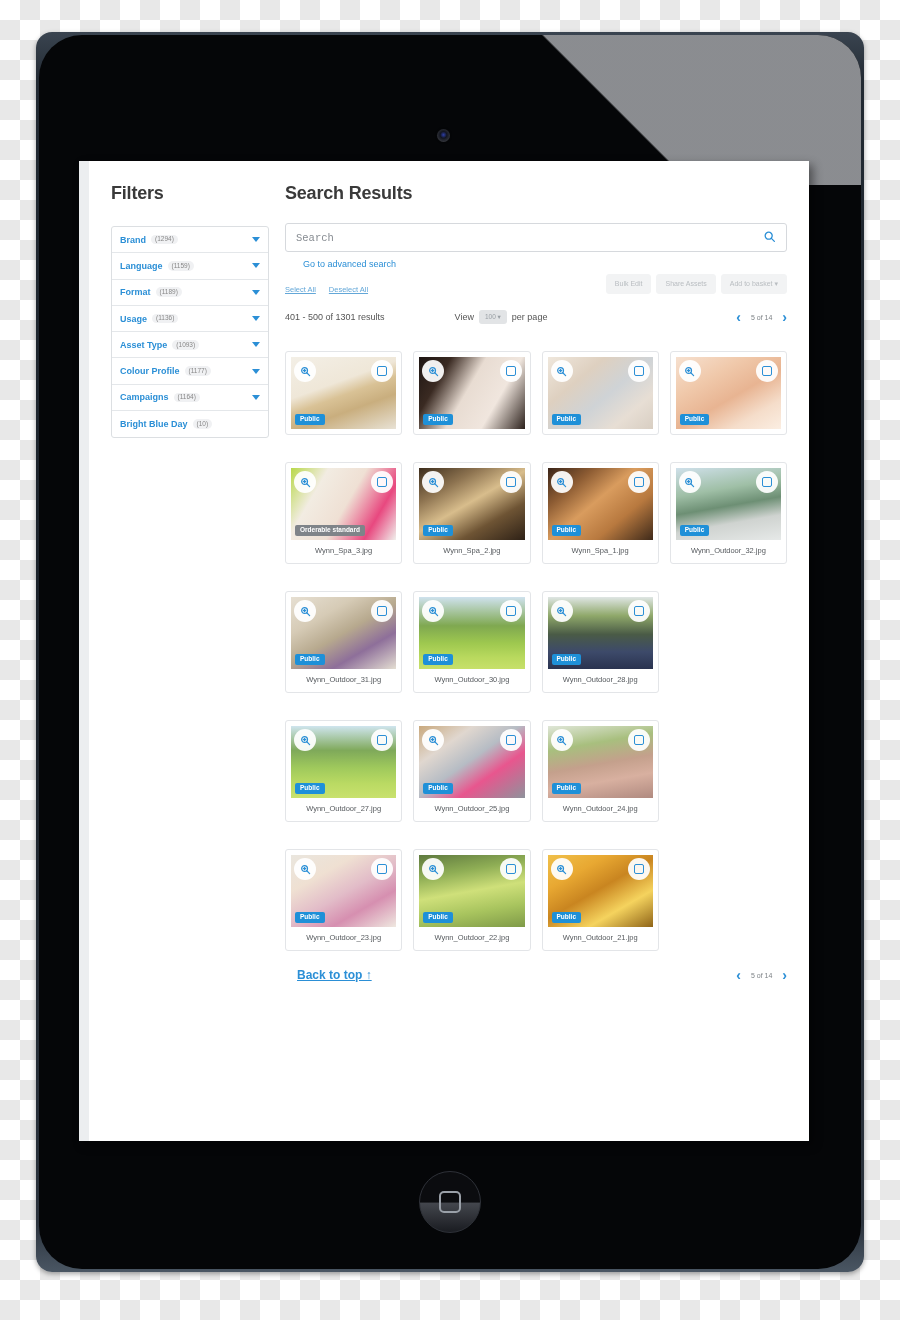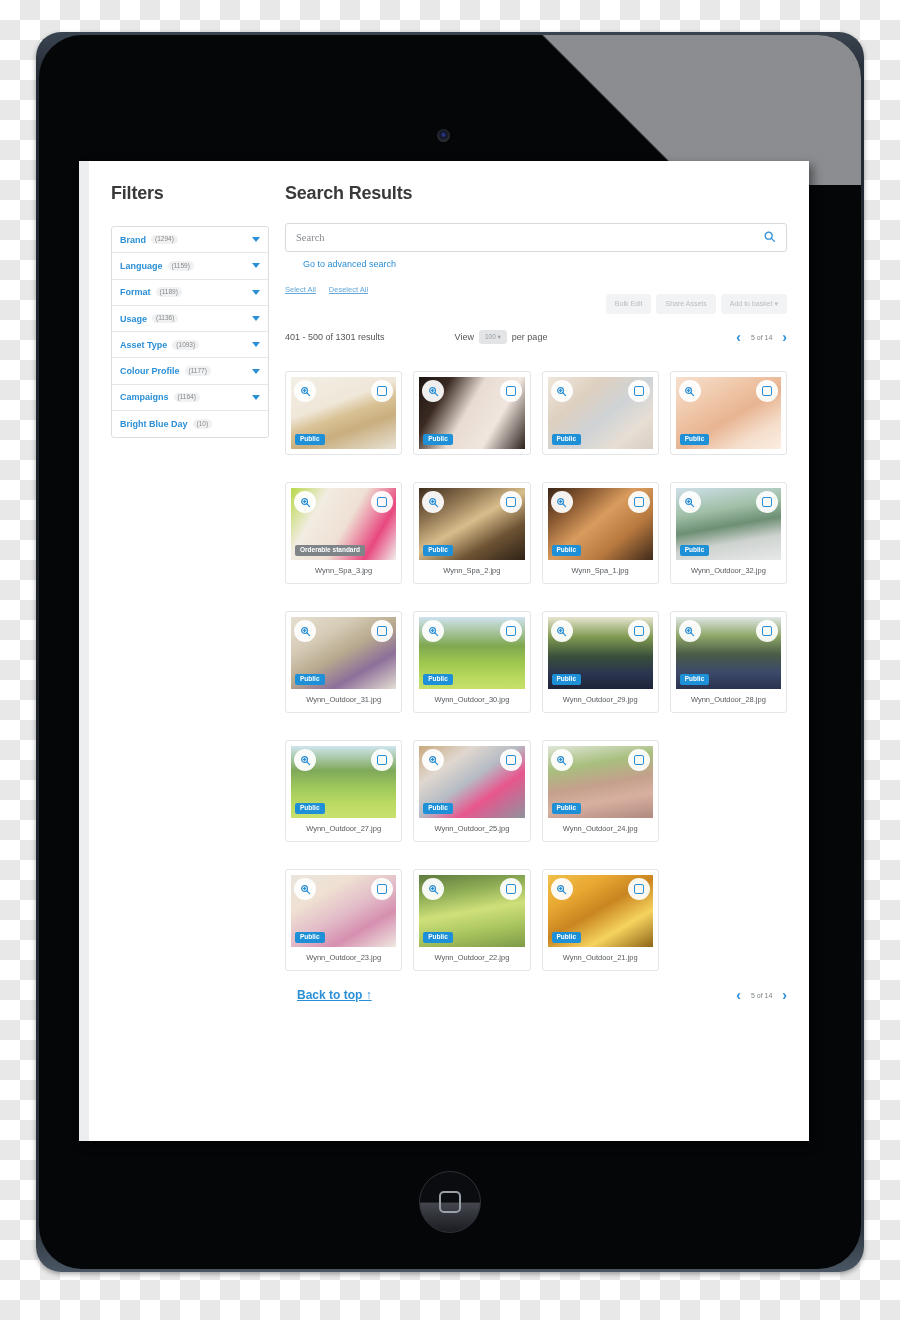--- a/index.html
+++ b/index.html
@@ -22,21 +22,21 @@
     position: relative;
   }
 
   
   #device {
     position: absolute;
     left: 36px;
     top: 32px;
     width: 828px;
     height: 1240px;
-    border-radius: 25px;
+    border-radius: 16px;
     background:
       linear-gradient(180deg, #3a4450 0%, #222a33 4%, #1b222a 50%, #2b333d 96%, #4a5663 100%);
     padding: 4px;
     box-shadow: 0 2px 5px rgba(0,0,0,0.35);
   }
   #device-inner {
     position: absolute;
     inset: 3px;
     border-radius: 43px;
     background: #050608;
@@ -157,43 +157,42 @@
     border: 1px solid #d6d9dd;
     border-radius: 3px;
     height: 29px;
     display: flex;
     align-items: center;
     padding: 0 10px;
     background: #fff;
   }
   .search-wrap input {
     border: 0; outline: 0;
-    font-family: Liberation Serif, serif;
+    font-family: Liberation Mono, monospace;
     font-size: 10.5px;
     color: #777;
     flex: 1;
     background: transparent;
   }
   .search-wrap input::placeholder { color: #868b91; }
   .search-icon { color: #2b8fd6; font-size: 13px; line-height: 1; }
 
   a.blue-link {
     color: #2b8fd6;
     font-size: 9px;
     text-decoration: none;
     display: inline-block;
   }
   #adv-search { margin: 7px 0 0 18px; }
 
   
   .action-bar {
     display: flex;
-    align-items: flex-start;
-    margin-top: 16px;
-    flex-direction: column;
+    align-items: flex-end;
+    margin-top: 5px;
   }
   .sel-links { display: flex; gap: 13px; }
   .sel-links a { font-size: 7.5px; color: #63a7d8; }
   .gray-btns { margin-left: auto; display: flex; gap: 5px; }
   .gray-btn {
     background: #f2f3f4;
     color: #b9bdc1;
     font-size: 7px;
     padding: 5px 8px;
     border-radius: 3px;
@@ -597,38 +596,20 @@
                       </div>
                       <div class="ov-btn ov-check">
                         <div class="chk-sq"></div>
                       </div>
                       <span class="badge public">Public</span>
                     </div>
                     <div class="tile-name">Wynn_Outdoor_30.jpg</div>
                   </div>
                   <div class="tile">
                     <div class="thumb">
-                      <div class="art" style="background:linear-gradient(180deg,#e7e4cf 0%,#7f9a52 28%,#3a4f3a 55%,#2b3550 78%,#1e2438 100%)"></div>
-                      <div class="ov-btn ov-zoom">
-                        <svg viewBox="0 0 24 24" fill="none" stroke="#2b8fd6" stroke-width="2.6" stroke-linecap="round">
-                          <circle cx="10" cy="10" r="6.4"></circle>
-                          <line x1="14.8" y1="14.8" x2="21" y2="21"></line>
-                          <line x1="10" y1="7.2" x2="10" y2="12.8"></line>
-                          <line x1="7.2" y1="10" x2="12.8" y2="10"></line>
-                        </svg>
-                      </div>
-                      <div class="ov-btn ov-check">
-                        <div class="chk-sq"></div>
-                      </div>
-                      <span class="badge public">Public</span>
-                    </div>
-                    <div class="tile-name">Wynn_Outdoor_29.jpg</div>
-                  </div>
-                  <div class="tile">
-                    <div class="thumb">
                       <div class="art" style="background:linear-gradient(180deg,#dfe6e4 0%,#8fa86a 26%,#4a5b46 52%,#3d4a6a 76%,#2a3350 100%)"></div>
                       <div class="ov-btn ov-zoom">
                         <svg viewBox="0 0 24 24" fill="none" stroke="#2b8fd6" stroke-width="2.6" stroke-linecap="round">
                           <circle cx="10" cy="10" r="6.4"></circle>
                           <line x1="14.8" y1="14.8" x2="21" y2="21"></line>
                           <line x1="10" y1="7.2" x2="10" y2="12.8"></line>
                           <line x1="7.2" y1="10" x2="12.8" y2="10"></line>
                         </svg>
                       </div>
                       <div class="ov-btn ov-check">

